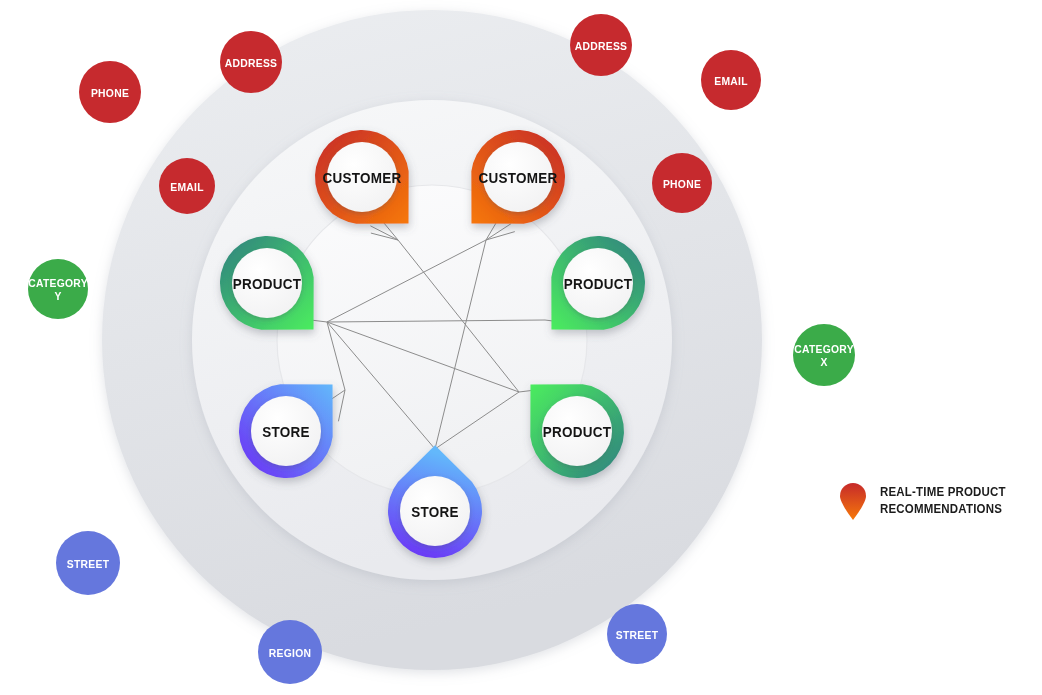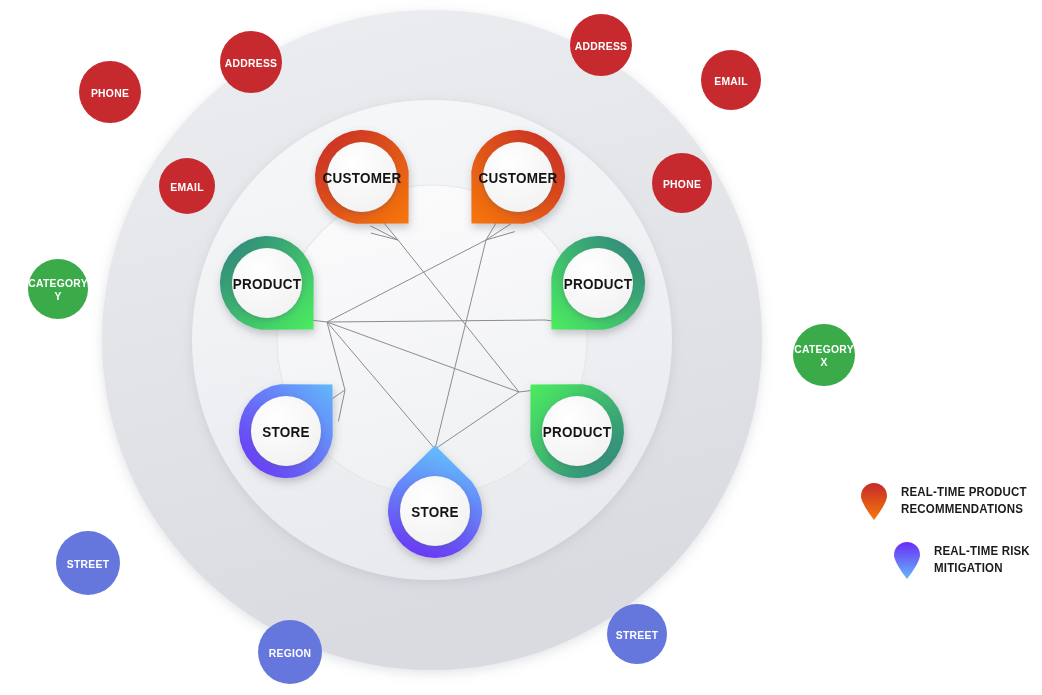--- a/index.html
+++ b/index.html
@@ -36,21 +36,20 @@
   #legend {
     position: absolute;
     left: 838px;
     top: 482px;
     width: 200px;
   }
   .legend-row {
     display: flex;
     align-items: flex-start;
     margin-bottom: 21px;
-    justify-content: flex-end;
   }
   .legend-pin {
     width: 30px;
     height: 38px;
     flex: 0 0 30px;
     margin-right: 12px;
   }
   .legend-text {
     font-family: "Liberation Sans Narrow", "Liberation Sans", sans-serif;
     font-size: 12.5px;
@@ -269,30 +268,15 @@
               <stop offset="1" stop-color="#f6780a"></stop>
             </linearGradient>
           </defs>
           <path d="M15 38 C15 38 2 21.5 2 14 A13 13 0 1 1 28 14 C28 21.5 15 38 15 38 Z" fill="url(#legGrad0)"></path>
         </svg>
         <div class="legend-text">
           <div>REAL-TIME PRODUCT</div>
           <div>RECOMMENDATIONS</div>
         </div>
       </div>
-      <div class="legend-row">
-        <svg class="legend-pin" viewBox="0 0 30 38">
-          <defs>
-            <linearGradient id="legGrad2" x1="0" y1="0" x2="0" y2="1">
-              <stop offset="0" stop-color="#6b2cf5"></stop>
-              <stop offset="1" stop-color="#63b8fb"></stop>
-            </linearGradient>
-          </defs>
-          <path d="M15 38 C15 38 2 21.5 2 14 A13 13 0 1 1 28 14 C28 21.5 15 38 15 38 Z" fill="url(#legGrad2)"></path>
-        </svg>
-        <div class="legend-text">
-          <div>REAL-TIME RISK</div>
-          <div>MITIGATION</div>
-        </div>
-      </div>
     </div>
 
 </div>
 
 </body></html>

